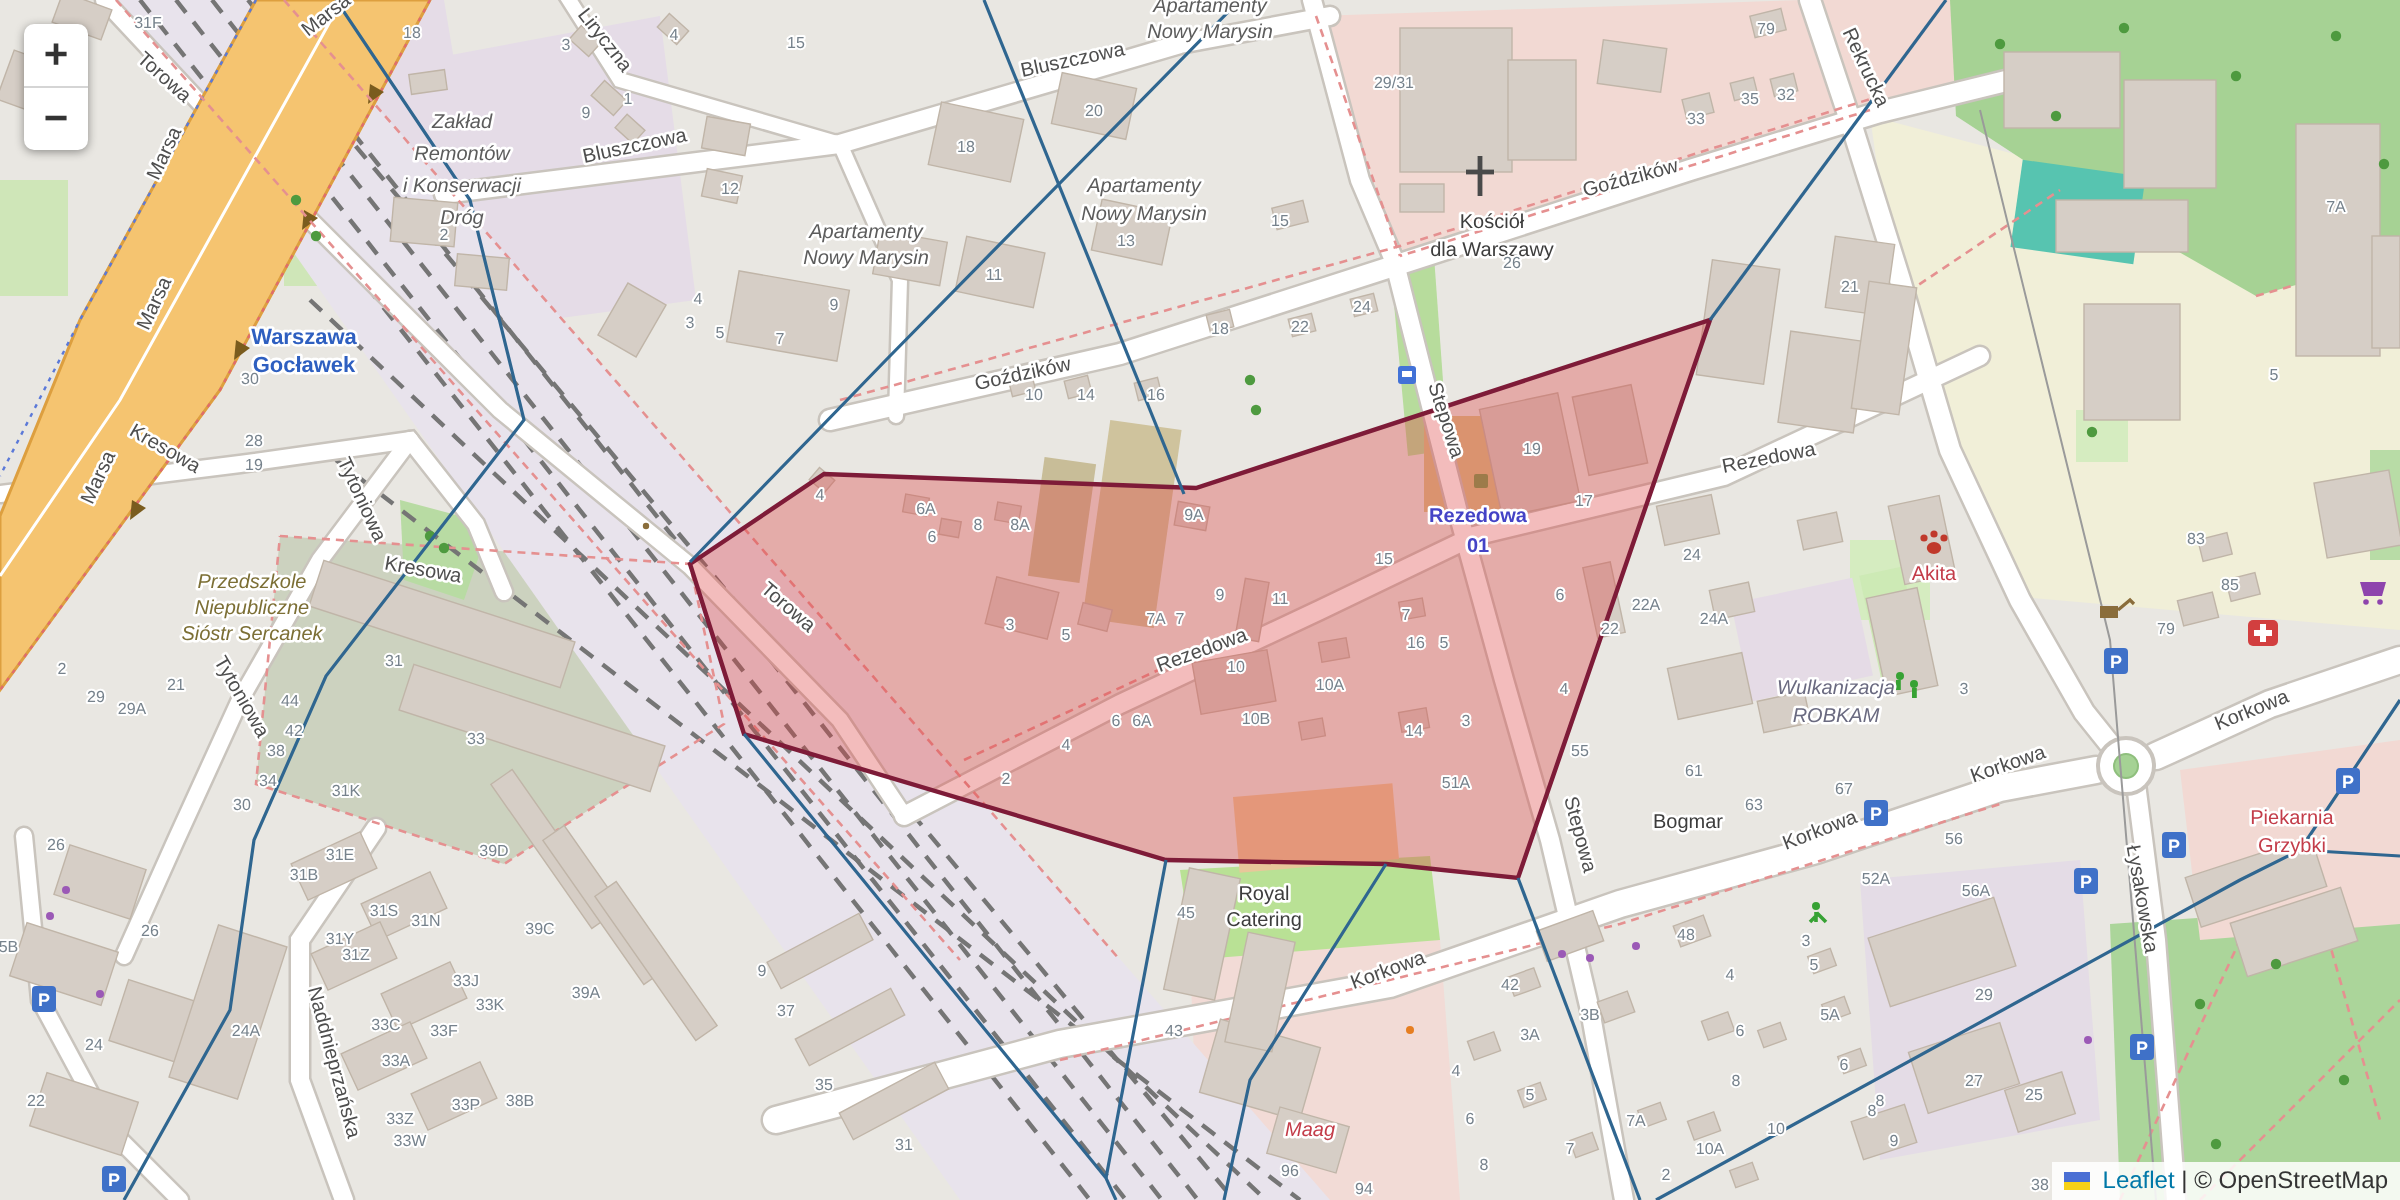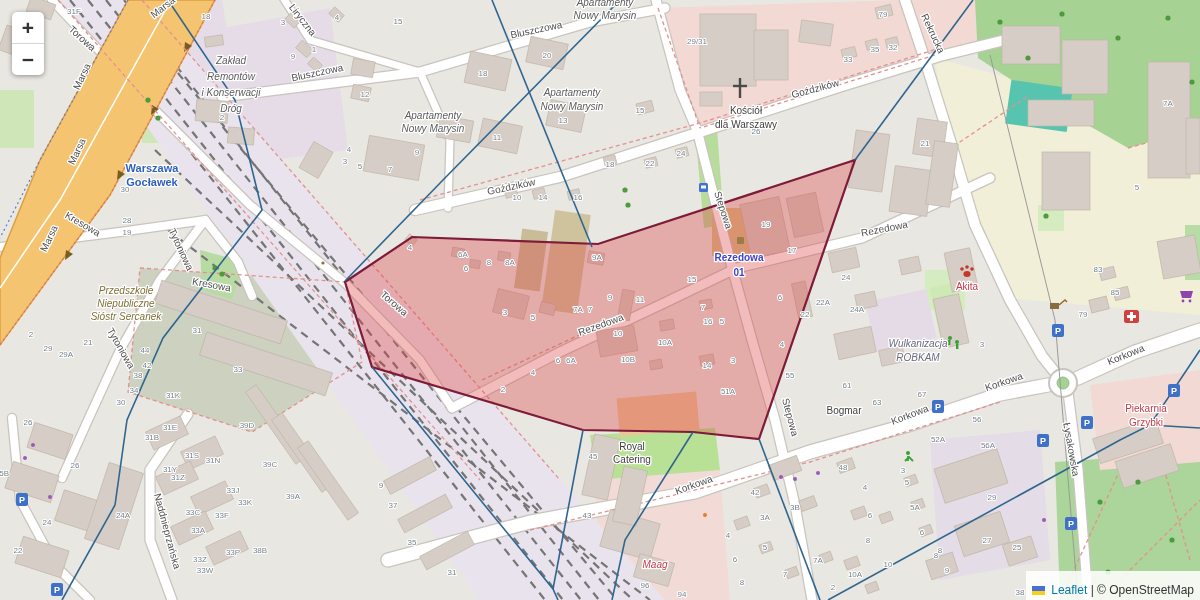--- a/index.html
+++ b/index.html
@@ -15,21 +15,21 @@
   text.rd{font-size:10px;fill:#c33c49;}
   text.rdi{font-size:10px;font-style:italic;fill:#c33c49;}
   text.br{font-size:10px;font-style:italic;fill:#7c6f35;}
   text.ind{font-size:10px;font-style:italic;fill:#6a6a80;}
   text.pk{font-size:9px;font-weight:bold;fill:#ffffff;stroke:none;}
   .zoomctl{position:absolute;left:12px;top:12px;width:32px;background:#fff;border-radius:5px;
     box-shadow:0 1px 5px rgba(0,0,0,.4);overflow:hidden;z-index:10;}
   .zoomctl .btn{width:32px;height:31px;line-height:31px;text-align:center;font-size:21px;
     font-weight:bold;color:#333;cursor:pointer;user-select:none;}
   .zoomctl .btn:first-child{border-bottom:1px solid #d5d5d5;}
-  .attrib{position:absolute;right:0;bottom:0;background:rgba(255,255,255,.85);padding:12px 6px 3px 6px;
+  .attrib{position:absolute;right:0;bottom:0;background:rgba(255,255,255,.85);padding:2px 6px 3px 6px;
     font-size:12px;color:#333;z-index:10;white-space:nowrap;}
   .attrib a{text-decoration:none;cursor:pointer;}
   .attrib .leaf{color:#0078A8;}
   .attrib .osm{color:#333;}
   .flag{display:inline-block;width:13px;height:9px;vertical-align:-1px;margin-right:3px;}
   .flag .t{display:block;width:13px;height:4.5px;background:#4a6fd4;}
   .flag .b{display:block;width:13px;height:4.5px;background:#f7d117;}
 </style>
 </head>
 <body>

